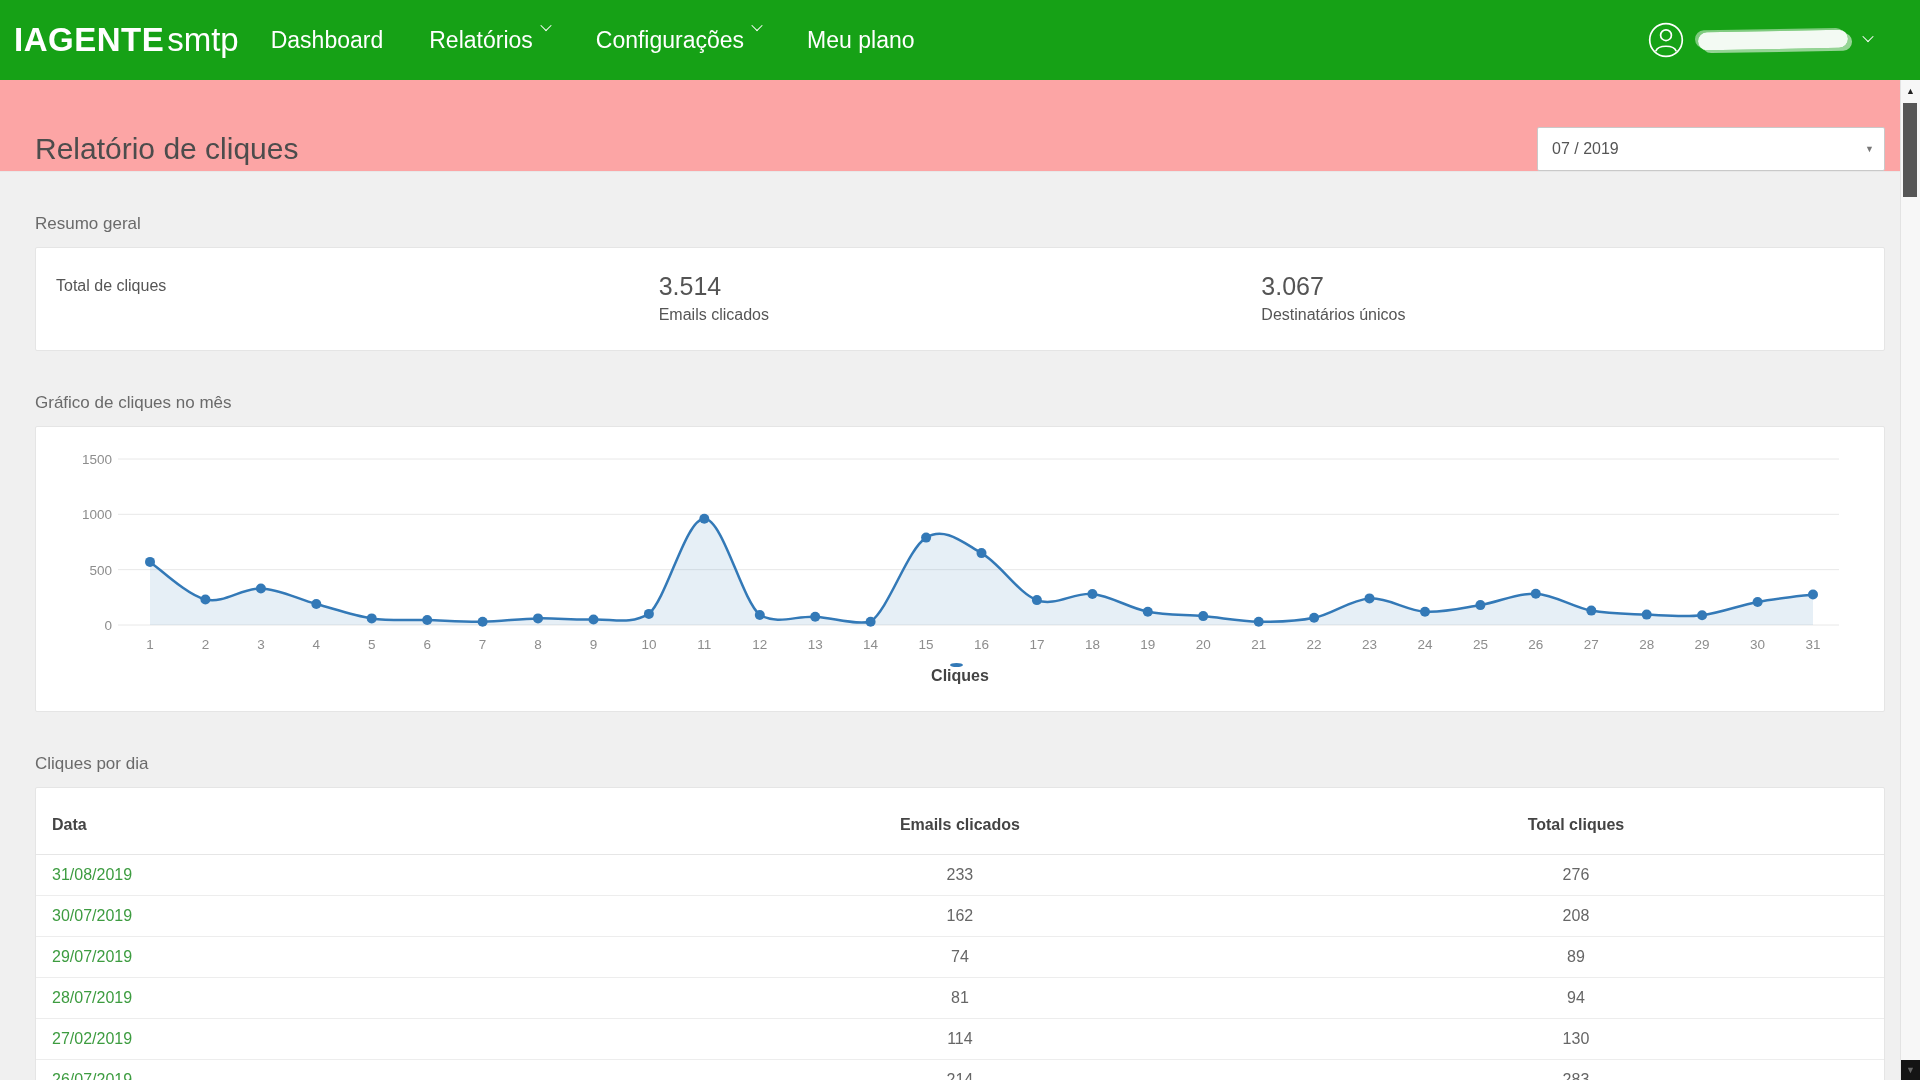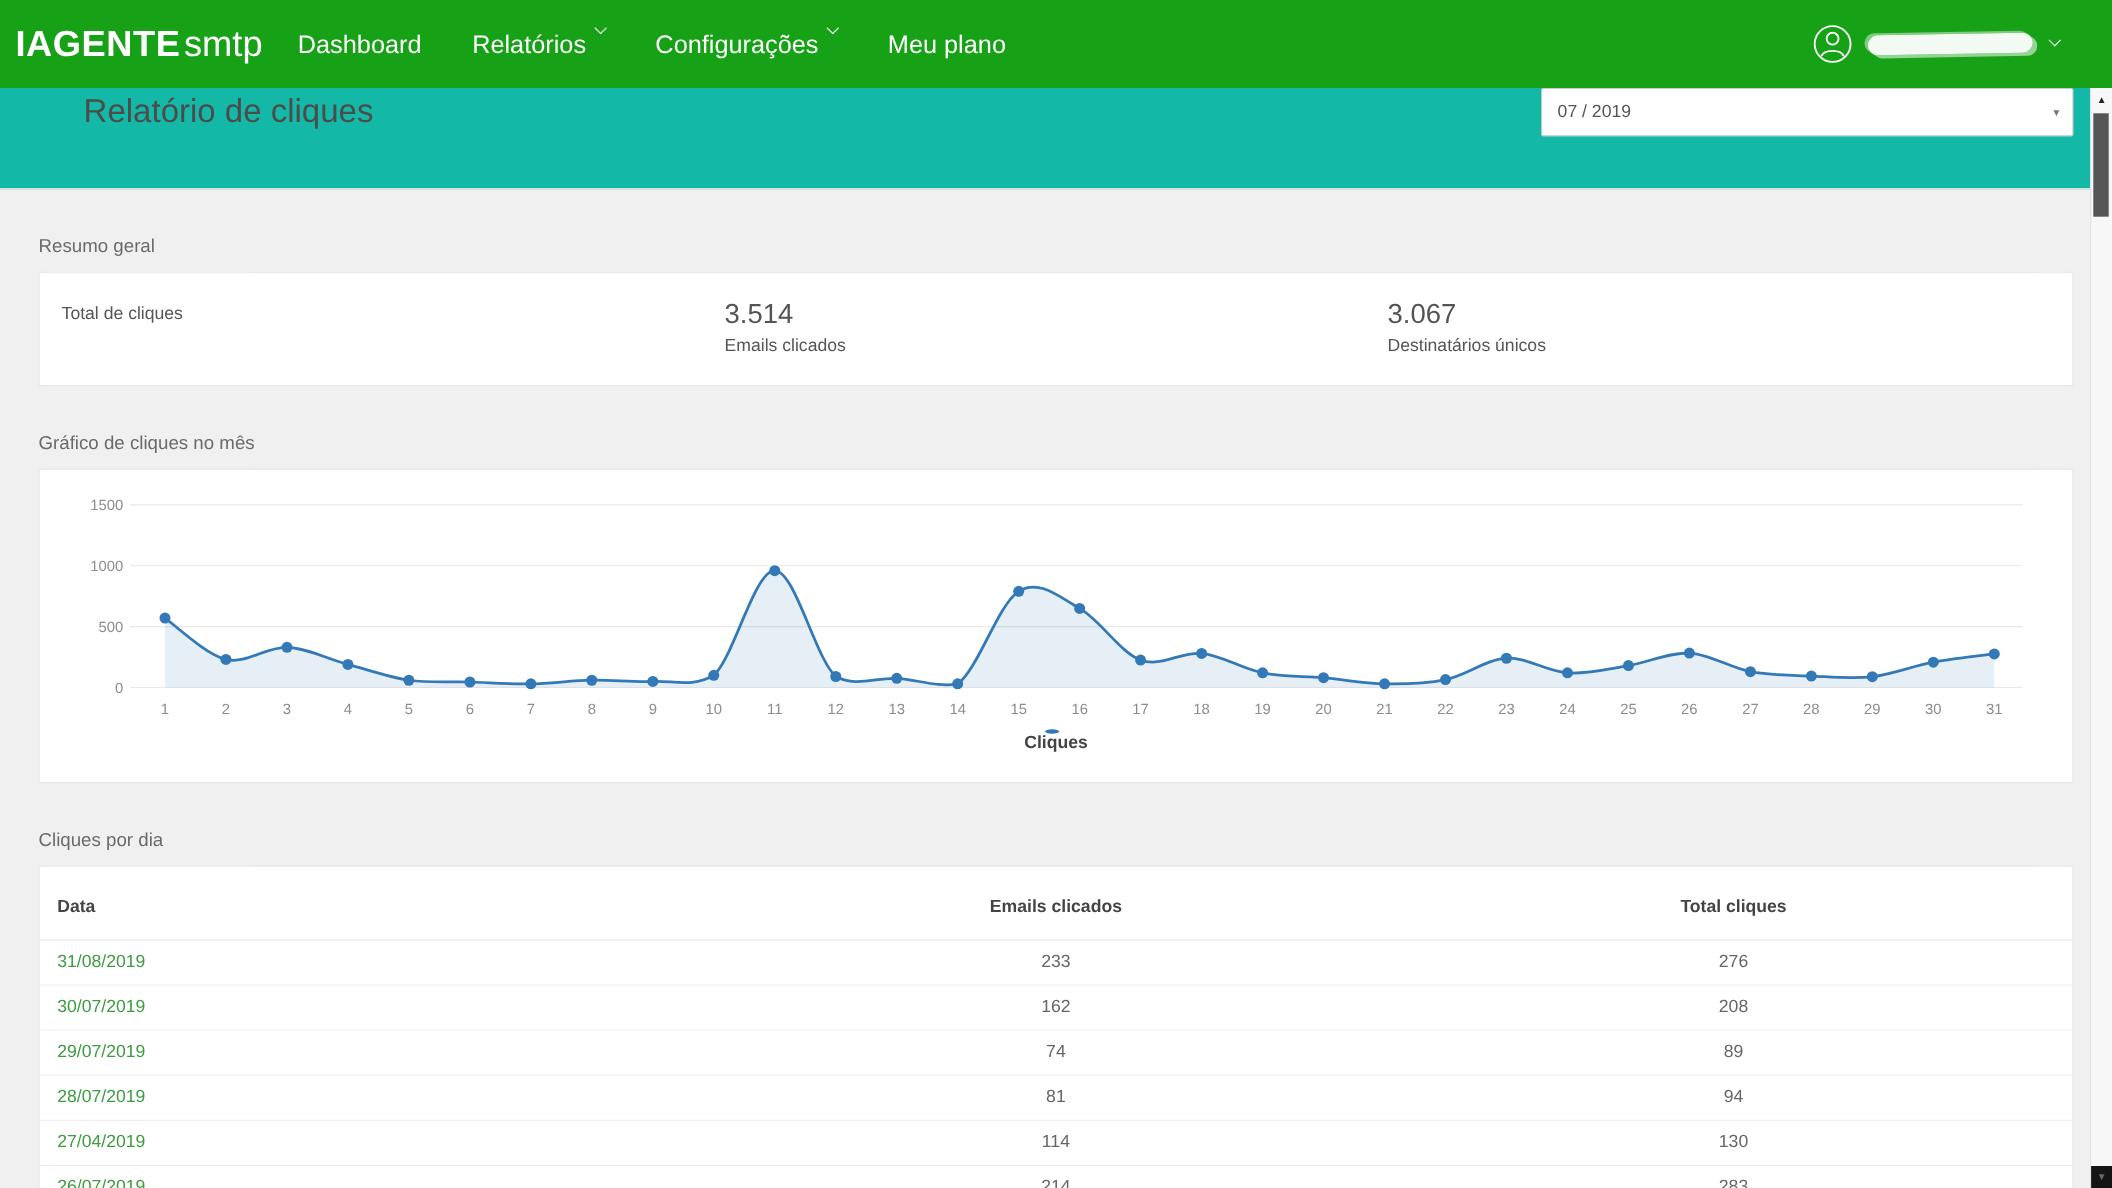--- a/index.html
+++ b/index.html
@@ -32,28 +32,27 @@
   .avatar-svg { width:36px; height:36px; display:block; }
   .redacted {
     width:150px; height:18px; background:rgba(255,255,255,0.95);
     border-radius:9px; margin-left:14px; transform:rotate(-1deg);
     box-shadow: 4px 3px 0 rgba(255,255,255,0.55), -3px -2px 0 rgba(255,255,255,0.45);
   }
   .user-menu .chev { margin-left:16px; }
 
   
   .title-bar {
-    background:#14b8a6; height:92px; display:flex; align-items:flex-start;
+    background:#fca5a5; height:92px; display:flex; align-items:flex-end;
     border-bottom:1px solid #e8e8e8;
-    padding-left:41px;
   }
   .title-bar-inner { width:1850px; margin:0 35px; display:flex; align-items:center; justify-content:space-between; }
   .page-title { font-size:30px; font-weight:400; color:#4c4c4c; }
   .month-select {
-    width:484px; height:44px; background:#fff; border:1px solid #c9c9c9; border-radius:2px;
+    width:348px; height:44px; background:#fff; border:1px solid #c9c9c9; border-radius:2px;
     display:flex; align-items:center; justify-content:space-between;
     padding:0 10px 0 14px; font-size:16px; color:#555; cursor:pointer;
   }
   .select-arrow { font-size:9px; color:#777; }
 
   
   .container { width:1850px; margin:0 35px; }
   .section-title { font-size:17px; color:#6a6a6a; margin-top:42px; }
   .card {
     background:#fff; border:1px solid #e5e5e5; border-radius:2px; margin-top:13px;
@@ -268,21 +267,21 @@
             <td><a class="date-link">29/07/2019</a></td>
             <td>74</td>
             <td>89</td>
           </tr>
           <tr>
             <td><a class="date-link">28/07/2019</a></td>
             <td>81</td>
             <td>94</td>
           </tr>
           <tr>
-            <td><a class="date-link">27/04/2019</a></td>
+            <td><a class="date-link">27/02/2019</a></td>
             <td>114</td>
             <td>130</td>
           </tr>
           <tr>
             <td><a class="date-link">26/07/2019</a></td>
             <td>214</td>
             <td>283</td>
           </tr>
         </tbody>
     </table>

